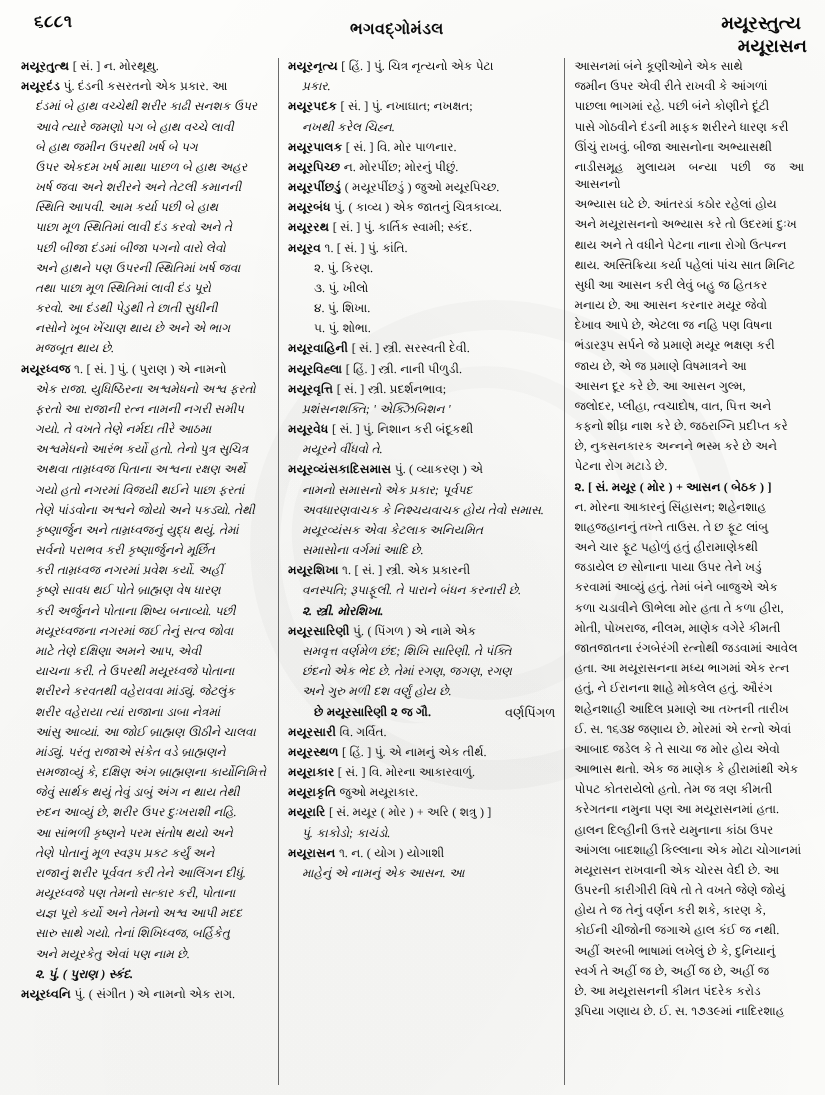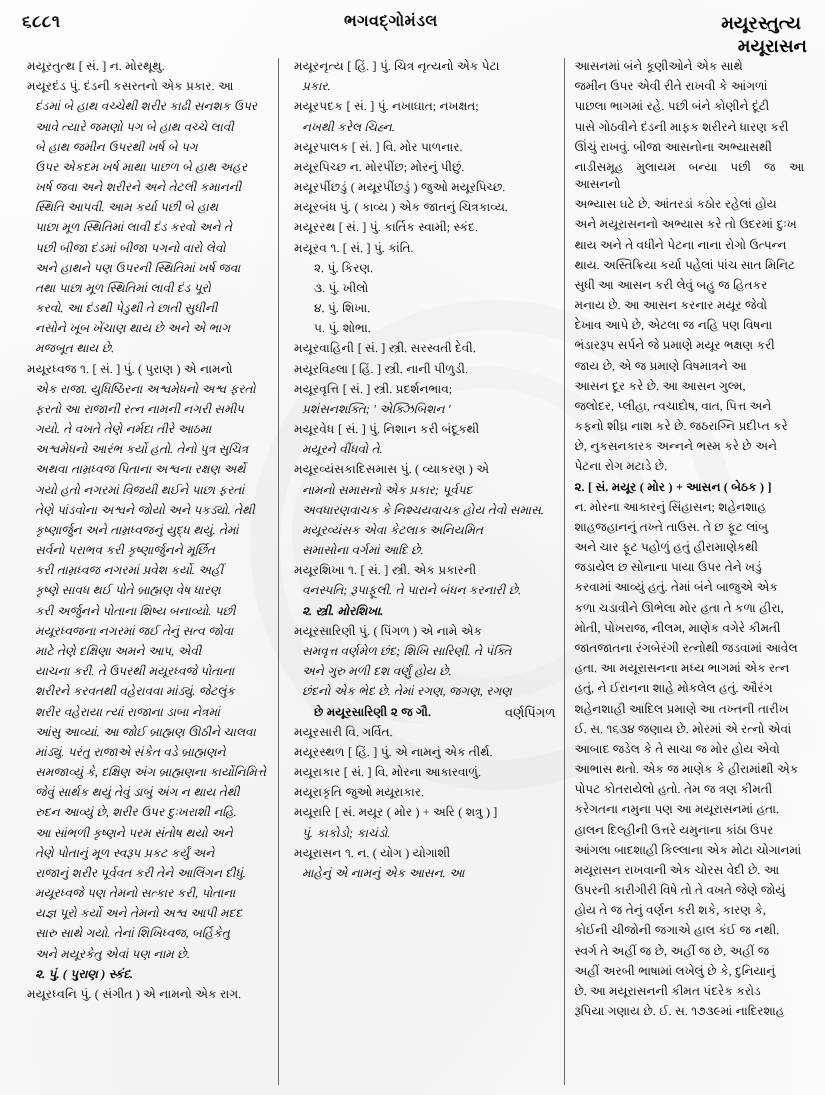--- a/index.html
+++ b/index.html
@@ -58,21 +58,21 @@
     border-radius: 40% 0 0 40%;
     pointer-events: none;
     z-index: 0;
   }
 
   
   .header {
     position: relative;
     z-index: 2;
     height: 58px;
-    padding: 12px 16px 0 16px;
+    padding: 12px 16px 0 28px;
     box-sizing: border-box;
   }
   .hdr-row {
     display: flex;
     align-items: flex-start;
     justify-content: space-between;
   }
   .folio {
     font-size: 17px;
     font-weight: bold;
@@ -80,21 +80,21 @@
     color: #0d0d0d;
     padding-left: 6px;
     white-space: nowrap;
   }
   .book-title {
     font-size: 16px;
     font-weight: bold;
     color: #111;
     letter-spacing: 0.3px;
     flex: 0 0 auto;
-    margin-top: 1px;
+    margin-top: 9px;
   }
   .run-head {
     text-align: right;
     line-height: 1.28;
     padding-right: 8px;
     white-space: nowrap;
   }
   .run-head div {
     font-size: 18px;
     font-weight: bold;
@@ -130,23 +130,22 @@
     color: #111;
     margin: 0 0 3px 0;
     text-align: justify;
     text-justify: inter-word;
     word-spacing: 0.4px;
   }
   .entry.hang { padding-left: 11px; text-indent: -11px; }
   .entry.ind  { padding-left: 14px; font-style: italic; }
   .entry.ind2 { padding-left: 26px; }
   .hw {
-    font-weight: normal;
+    font-weight: bold;
     letter-spacing: 0.2px;
-    margin-left: 6px;
   }
   .bold { font-weight: bold; }
   .ref { text-align: center; font-size: 13px; }
 
   
   .entry, .folio, .book-title, .run-head div {
     -webkit-font-smoothing: none;
     text-rendering: geometricPrecision;
   }
   .col, .header { filter: contrast(1.06); }
@@ -245,22 +244,22 @@
         <p class="entry hang"><span class="hw">મયૂરવ્યંસકાદિસમાસ</span><span> પું. ( વ્યાકરણ ) એ</span></p>
         <p class="entry ind"><span>નામનો   સમાસનો    એક    પ્રકાર;   પૂર્વપદ</span></p>
         <p class="entry ind"><span>અવધારણવાચક કે નિશ્ચયવાચક હોય તેવો સમાસ.</span></p>
         <p class="entry ind"><span>મયૂરવ્યંસક    એવા    કેટલાક    અનિયમિત</span></p>
         <p class="entry ind"><span>સમાસોના વર્ગમાં આદિ છે.</span></p>
         <p class="entry hang"><span class="hw">મયૂરશિખા</span><span> ૧. [ સં. ] સ્ત્રી. એક પ્રકારની</span></p>
         <p class="entry ind"><span>વનસ્પતિ; રૂપાફૂલી. તે પારાને બંધન કરનારી છે.</span></p>
         <p class="entry ind"><span class="bold">૨. સ્ત્રી. મોરશિખા.</span></p>
         <p class="entry hang"><span class="hw">મયૂરસારિણી</span><span> પું. ( પિંગળ ) એ નામે એક</span></p>
         <p class="entry ind"><span>સમવૃત્ત વર્ણમેળ છંદ; શિખિ સારિણી. તે પંક્તિ</span></p>
+        <p class="entry ind"><span>છંદનો એક ભેદ છે. તેમાં રગણ, જગણ, રગણ</span></p>
         <p class="entry ind"><span>અને ગુરુ મળી દશ વર્ણું હોય છે.</span></p>
-        <p class="entry ind"><span>છંદનો એક ભેદ છે. તેમાં રગણ, જગણ, રગણ</span></p>
         <p class="entry ind2"><span class="bold">છે મયૂરસારિણી ૨ જ ગૌ.</span><span class="ref" style="float: right;">વર્ણપિંગળ</span></p>
         <p class="entry hang"><span class="hw">મયૂરસારી</span><span> વિ. ગર્વિત.</span></p>
         <p class="entry hang"><span class="hw">મયૂરસ્થળ</span><span> [ હિં. ] પું. એ નામનું એક તીર્થ.</span></p>
         <p class="entry hang"><span class="hw">મયૂરાકાર</span><span> [ સં. ] વિ. મોરના આકારવાળું.</span></p>
         <p class="entry hang"><span class="hw">મયૂરાકૃતિ</span><span> જુઓ મયૂરાકાર.</span></p>
         <p class="entry hang"><span class="hw">મયૂરારિ</span><span> [ સં. મયૂર ( મોર ) + અરિ ( શત્રુ ) ]</span></p>
         <p class="entry ind"><span>પું. કાકોડો; કાચંડો.</span></p>
         <p class="entry hang"><span class="hw">મયૂરાસન</span><span> ૧.   ન.   ( યોગ )   યોગાશી</span></p>
         <p class="entry ind"><span>માહેનું  એ   નામનું   એક   આસન.   આ</span></p>
       </div>
@@ -301,20 +300,20 @@
         <p class="entry"><span>આબાદ જડેલ કે તે સાચા જ મોર હોય એવો</span></p>
         <p class="entry"><span>આભાસ થતો. એક જ માણેક કે હીરામાંથી એક</span></p>
         <p class="entry"><span>પોપટ કોતરાયેલો હતો. તેમ જ  ત્રણ કીમતી</span></p>
         <p class="entry"><span>કરેગતના નમુના પણ આ મયૂરાસનમાં હતા.</span></p>
         <p class="entry"><span>હાલન દિલ્હીની ઉત્તરે યમુનાના કાંઠા ઉપર</span></p>
         <p class="entry"><span>આંગલા બાદશાહી કિલ્લાના એક મોટા ચોગાનમાં</span></p>
         <p class="entry"><span>મયૂરાસન રાખવાની એક ચોરસ વેદી છે. આ</span></p>
         <p class="entry"><span>ઉપરની કારીગીરી વિષે તો તે વખતે જેણે જોયું</span></p>
         <p class="entry"><span>હોય તે જ તેનું વર્ણન કરી શકે, કારણ કે,</span></p>
         <p class="entry"><span>કોઈની ચીજોની જગાએ હાલ કંઈ જ નથી.</span></p>
+        <p class="entry"><span>અહીં અરબી ભાષામાં લખેલું છે કે, દુનિયાનું</span></p>
         <p class="entry"><span>સ્વર્ગ તે અહીં જ છે, અહીં જ છે, અહીં જ</span></p>
-        <p class="entry"><span>અહીં અરબી ભાષામાં લખેલું છે કે, દુનિયાનું</span></p>
         <p class="entry"><span>છે. આ મયૂરાસનની કીમત પંદરેક કરોડ</span></p>
         <p class="entry"><span>રૂપિયા ગણાય છે. ઈ. સ. ૧૭૩૯માં નાદિરશાહ</span></p>
       </div>
   </div>
 
 </div>
 
 </body></html>

